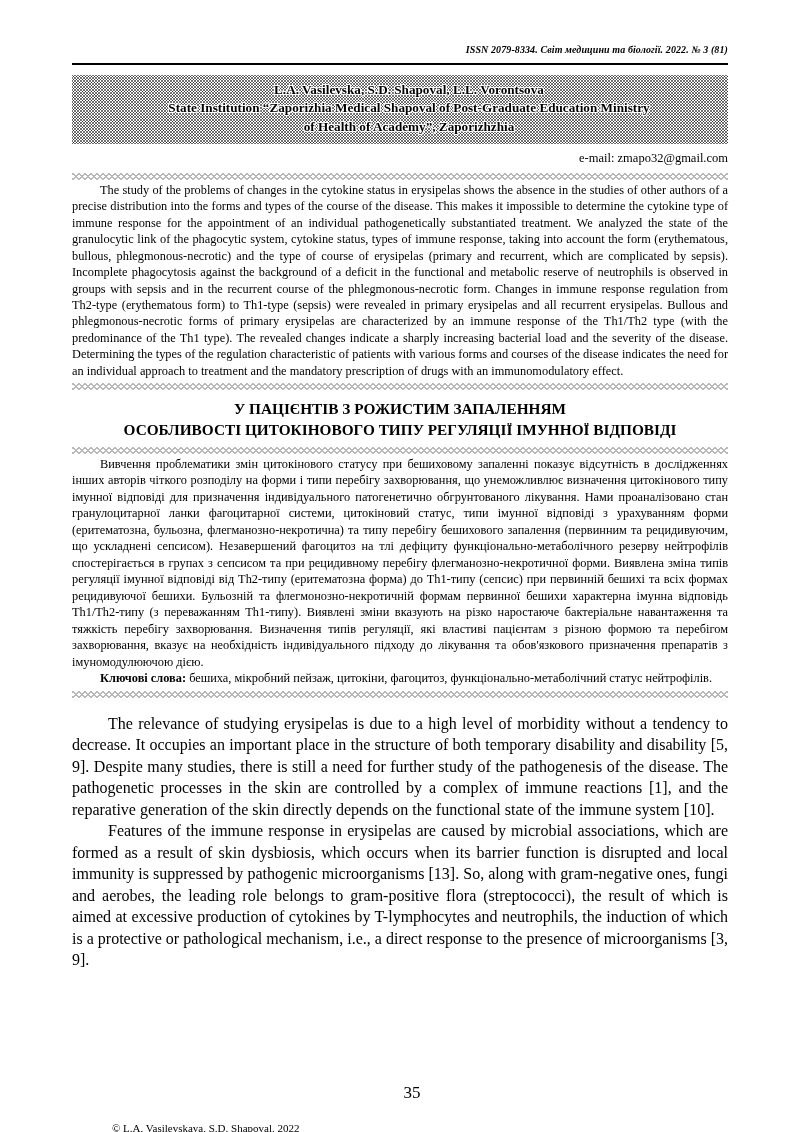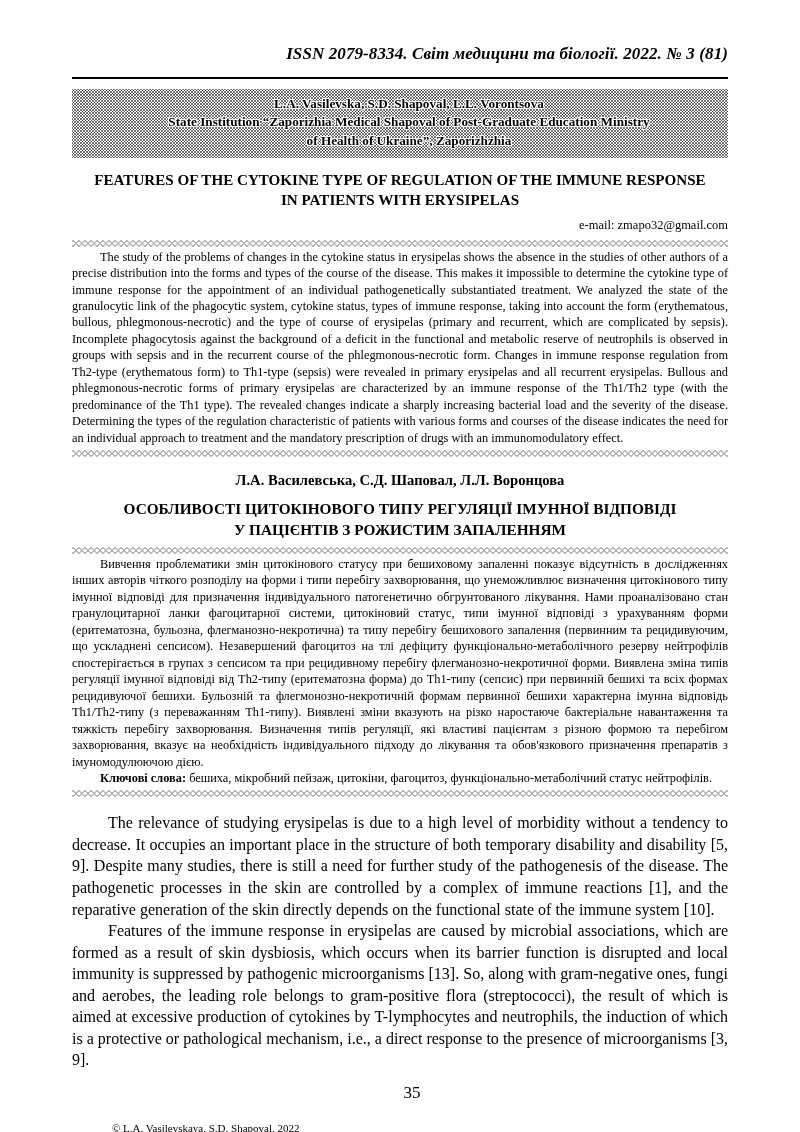--- a/index.html
+++ b/index.html
@@ -30,24 +30,24 @@
     left: 72px;
     top: 44px;
     width: 656px;
   }
 
   
   .running-head {
     text-align: right;
     font-style: italic;
     font-weight: bold;
-    font-size: 17px;
+    font-size: 10px;
     letter-spacing: 0.1px;
     line-height: 1.15;
-    padding-bottom: 13px;
+    padding-bottom: 7px;
   }
   .head-rule {
     border-bottom: 2px solid #000;
     margin-bottom: 6px;
   }
 
   
   .idblock {
     font-weight: bold;
     font-size: 12.6px;
@@ -181,43 +181,38 @@
 <div class="page">
   <div class="content">
 
     <div class="running-head">ISSN 2079-8334. Світ медицини та біології. 2022. № 3 (81)</div>
     <div class="head-rule"></div>
 
 
     <div class="authors-band">
       <span class="line">L.A. Vasilevska, S.D. Shapoval, L.L. Vorontsova</span>
       <span class="line">State Institution “Zaporizhia Medical Shapoval of Post-Graduate Education Ministry</span>
-      <span class="line">of Health of Ukraine”, Zaporizhzhia</span>
-    </div>
-
-    <div class="paper-title">
-      <span class="line">FEATURES OF THE CYTOKINE TYPE OF REGULATION OF THE IMMUNE RESPONSE</span>
-      <span class="line">IN PATIENTS WITH ERYSIPELAS</span>
-    </div>
+      <span class="line">of Health of Academy”, Zaporizhzhia</span>
+    </div>
+
 
     <div class="email-line">e-mail: zmapo32@gmail.com</div>
 
     <div class="wave"></div>
 
     <div class="abstract">
       <p>The study of the problems of changes in the cytokine status in erysipelas shows the absence in the studies of other authors of a precise distribution into the forms and types of the course of the disease. This makes it impossible to determine the cytokine type of immune response for the appointment of an individual pathogenetically substantiated treatment. We analyzed the state of the granulocytic link of the phagocytic system, cytokine status, types of immune response, taking into account the form (erythematous, bullous, phlegmonous-necrotic) and the type of course of erysipelas (primary and recurrent, which are complicated by sepsis). Incomplete phagocytosis against the background of a deficit in the functional and metabolic reserve of neutrophils is observed in groups with sepsis and in the recurrent course of the phlegmonous-necrotic form. Changes in immune response regulation from Th2-type (erythematous form) to Th1-type (sepsis) were revealed in primary erysipelas and all recurrent erysipelas. Bullous and phlegmonous-necrotic forms of primary erysipelas are characterized by an immune response of the Th1/Th2 type (with the predominance of the Th1 type). The revealed changes indicate a sharply increasing bacterial load and the severity of the disease. Determining the types of the regulation characteristic of patients with various forms and courses of the disease indicates the need for an individual approach to treatment and the mandatory prescription of drugs with an immunomodulatory effect.</p>
     </div>
 
     <div class="wave tight"></div>
 
-    <div class="ua-authors">Л.А. Василевська, С.Д. Шаповал, Л.Л. Воронцова</div>
 
     <div class="ua-title">
+      <span class="line">У ПАЦІЄНТІВ З РОЖИСТИМ ЗАПАЛЕННЯМ</span>
       <span class="line">ОСОБЛИВОСТІ ЦИТОКІНОВОГО ТИПУ РЕГУЛЯЦІЇ ІМУННОЇ ВІДПОВІДІ</span>
-      <span class="line">У ПАЦІЄНТІВ З РОЖИСТИМ ЗАПАЛЕННЯМ</span>
     </div>
 
     <div class="wave"></div>
 
     <div class="abstract">
       <p>Вивчення проблематики змін цитокінового статусу при бешиховому запаленні показує відсутність в дослідженнях інших авторів чіткого розподілу на форми і типи перебігу захворювання, що унеможливлює визначення цитокінового типу імунної відповіді для призначення індивідуального патогенетично обгрунтованого лікування. Нами проаналізовано стан гранулоцитарної ланки фагоцитарної системи, цитокіновий статус, типи імунної відповіді з урахуванням форми (еритематозна, бульозна, флегманозно-некротична) та типу перебігу бешихового запалення (первинним та рецидивуючим, що ускладнені сепсисом). Незавершений фагоцитоз на тлі дефіциту функціонально-метаболічного резерву нейтрофілів спостерігається в групах з сепсисом та при рецидивному перебігу флегманозно-некротичної форми. Виявлена зміна типів регуляції імунної відповіді від Th2-типу (еритематозна форма) до Th1-типу (сепсис) при первинній бешихі та всіх формах рецидивуючої бешихи. Бульозній та флегмонозно-некротичній формам первинної бешихи характерна імунна відповідь Th1/Th2-типу (з переважанням Th1-типу). Виявлені зміни вказують на різко наростаюче бактеріальне навантаження та тяжкість перебігу захворювання. Визначення типів регуляції, які властиві пацієнтам з різною формою та перебігом захворювання, вказує на необхідність індивідуального підходу до лікування та обов'язкового призначення препаратів з імуномодулюючою дією.</p>
       <p><span class="kw-label">Ключові слова:</span> <span>бешиха, мікробний пейзаж, цитокіни, фагоцитоз, функціонально-метаболічний статус нейтрофілів.</span></p>
     </div>
 
     <div class="wave tight"></div>

